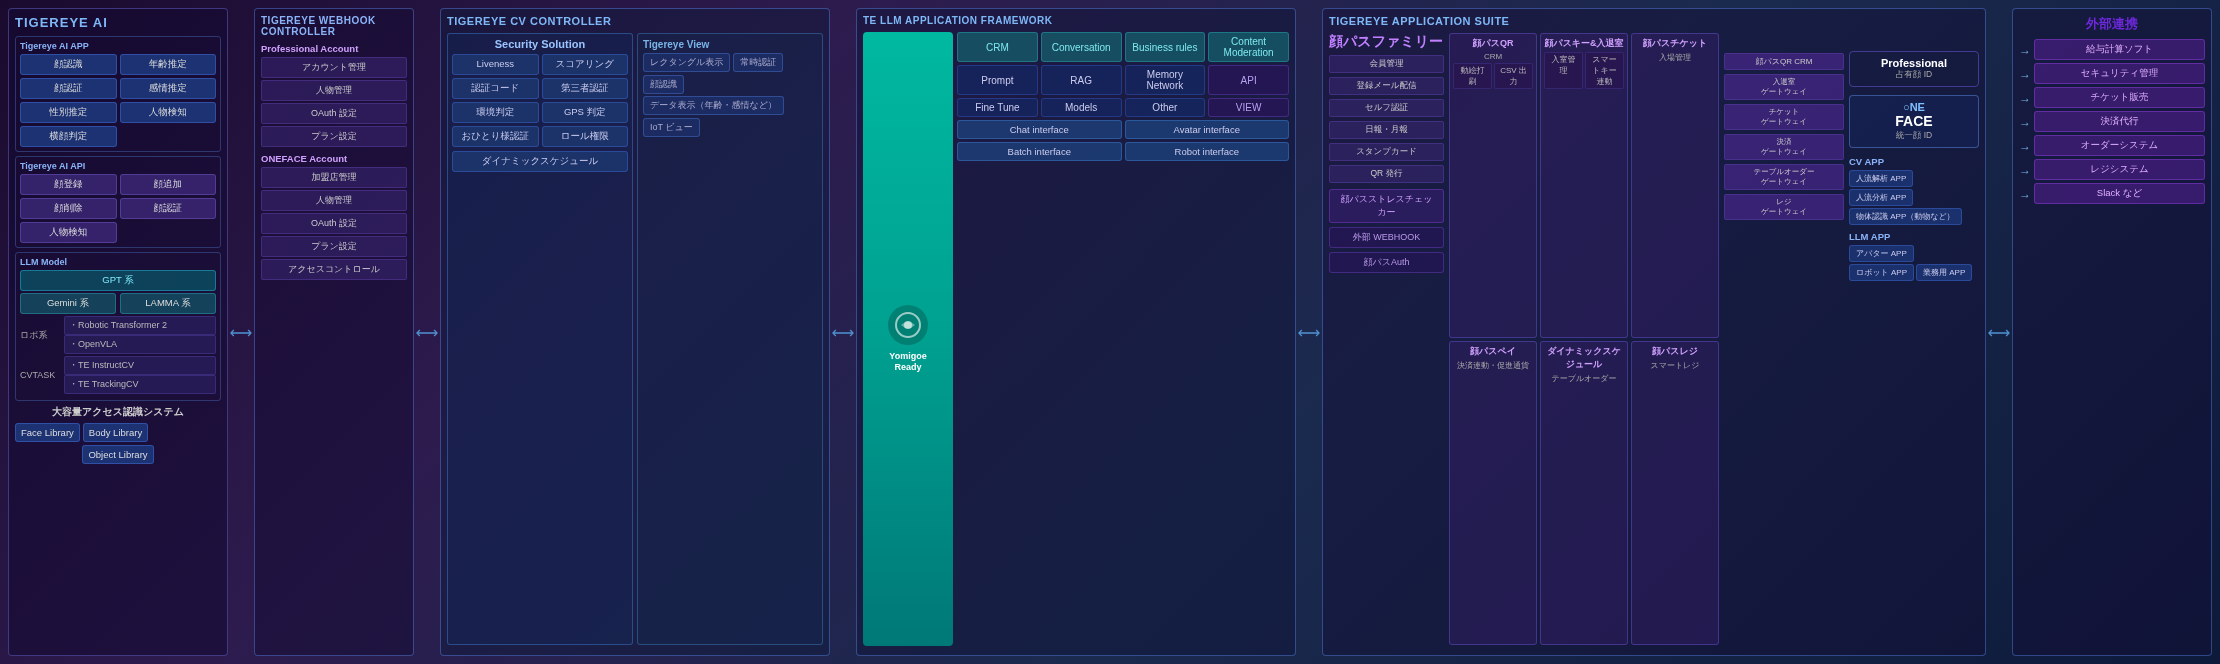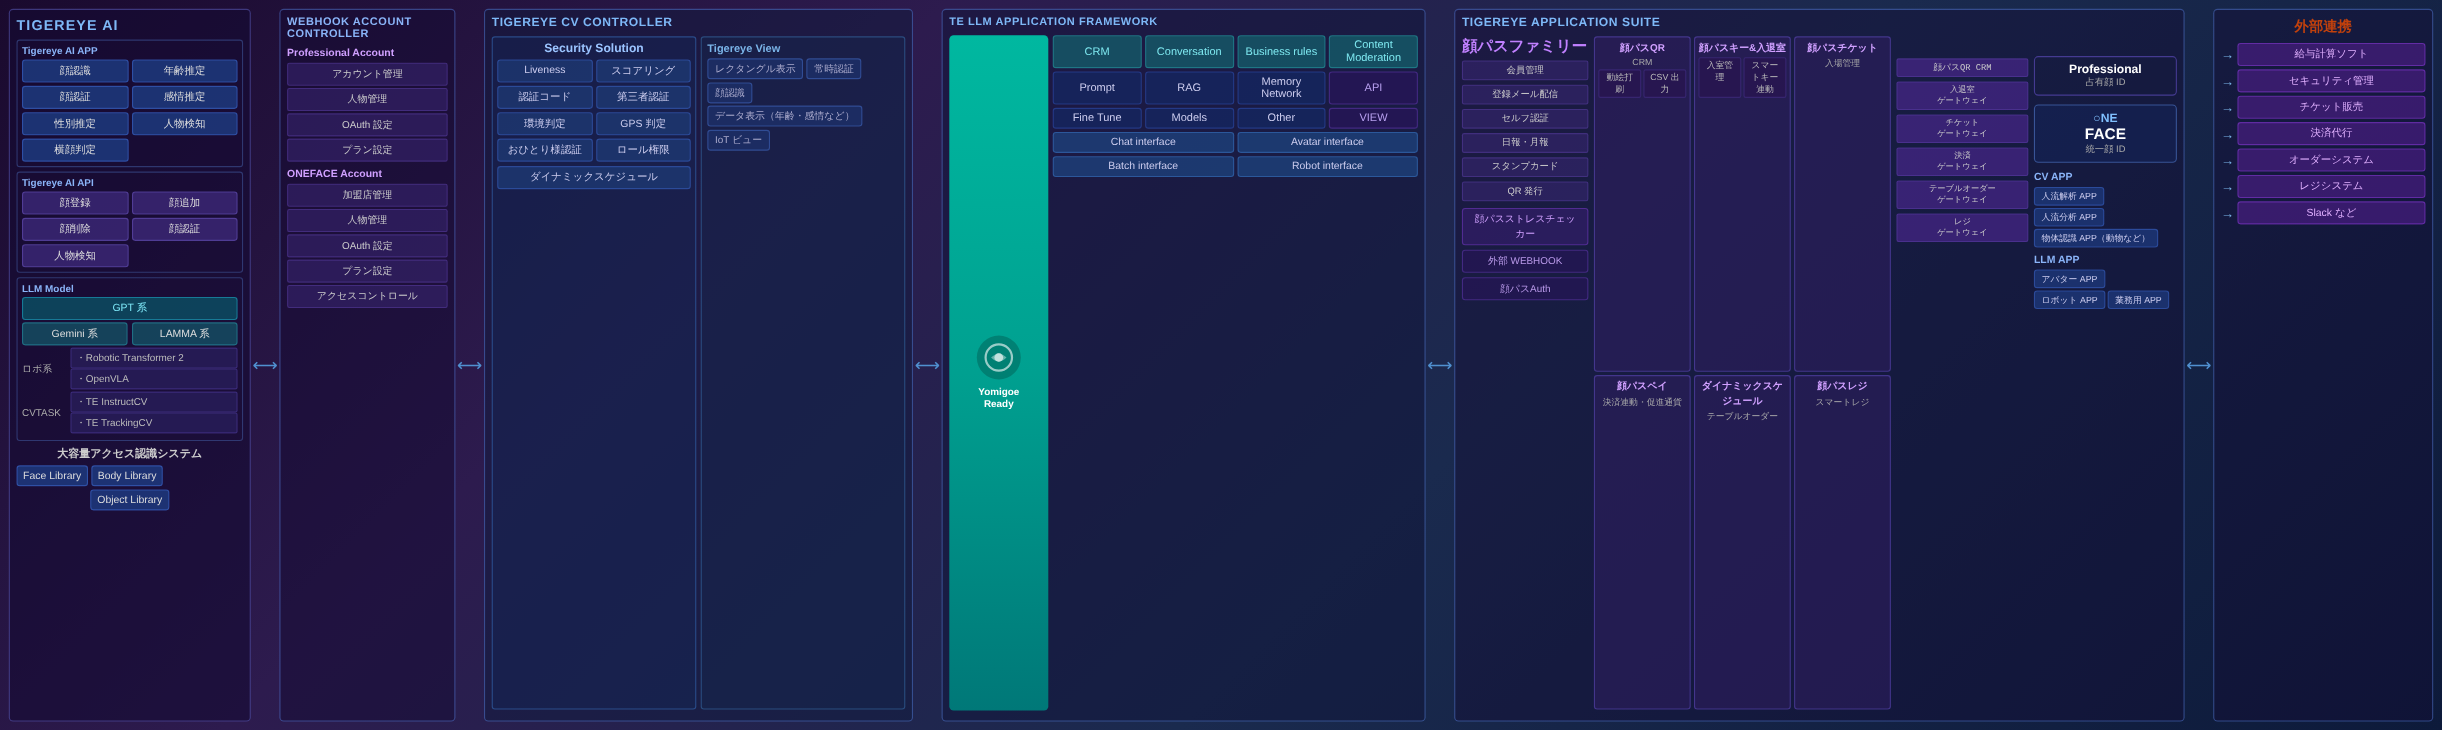--- a/index.html
+++ b/index.html
@@ -354,21 +354,21 @@
     }
     
     .external {
       width: 200px;
       min-width: 200px;
       background: rgba(20, 10, 50, 0.4);
     }
     .ext-title {
       font-size: 13px;
       font-weight: bold;
-      color: #c2410c;
+      color: #6d28d9;
       text-align: center;
       margin-bottom: 6px;
     }
     .ext-row {
       display: flex;
       gap: 3px;
       margin-bottom: 3px;
       align-items: center;
     }
     .ext-tag {
@@ -493,21 +493,21 @@
       <div class="row-flex" style="justify-content:center">
         <div class="tag blue">Object Library</div>
       </div>
     </div>
   </div>
 
   <div class="section-connector">⟷</div>
 
   <div class="section account-controller">
     <div class="section-title">
-      <span style="color:#8ab4f8;font-size:10px;font-weight:bold;">WEBHOOK ACCOUNT</span><br>
+      <span style="color:#8ab4f8;font-size:10px;font-weight:bold;">TIGEREYE WEBHOOK</span><br>
       <span style="color:#8ab4f8;font-size:10px;font-weight:bold;">CONTROLLER</span>
     </div>
 
     <div class="acc-section">
       <div class="acc-title">Professional Account</div>
       <div class="acc-item">アカウント管理</div>
       <div class="acc-item">人物管理</div>
       <div class="acc-item">OAuth 設定</div>
       <div class="acc-item">プラン設定</div>
     </div>
@@ -673,21 +673,21 @@
           </div>
           <div class="kao-card">
             <div class="kao-card-title">顔パスレジ</div>
             <div class="kao-card-sub">スマートレジ</div>
           </div>
         </div>
       </div>
 
       <div style="width:120px;min-width:120px;display:flex;flex-direction:column;gap:2px;">
         <div style="height:18px;"></div>
-        <div class="acc-item" style="font-size:8px;padding:2px 16px;background:rgba(80,40,150,0.6);font-family:Liberation Mono, monospace;">顔パスQR CRM</div>
+        <div class="acc-item" style="font-size:8px;padding:2px 16px;background:rgba(80,40,150,0.6);">顔パスQR CRM</div>
         <div class="acc-item" style="font-size:7.5px;padding:2px 3px;background:rgba(80,40,150,0.6);">入退室<br>ゲートウェイ</div>
         <div class="acc-item" style="font-size:7.5px;padding:2px 3px;background:rgba(80,40,150,0.6);">チケット<br>ゲートウェイ</div>
         <div class="acc-item" style="font-size:7.5px;padding:2px 3px;background:rgba(80,40,150,0.6);">決済<br>ゲートウェイ</div>
         <div class="acc-item" style="font-size:7.5px;padding:2px 3px;background:rgba(80,40,150,0.6);">テーブルオーダー<br>ゲートウェイ</div>
         <div class="acc-item" style="font-size:7.5px;padding:2px 3px;background:rgba(80,40,150,0.6);">レジ<br>ゲートウェイ</div>
       </div>
 
       <div style="width:130px;min-width:130px;display:flex;flex-direction:column;gap:4px;">
         <div style="height:14px;"></div>
 

